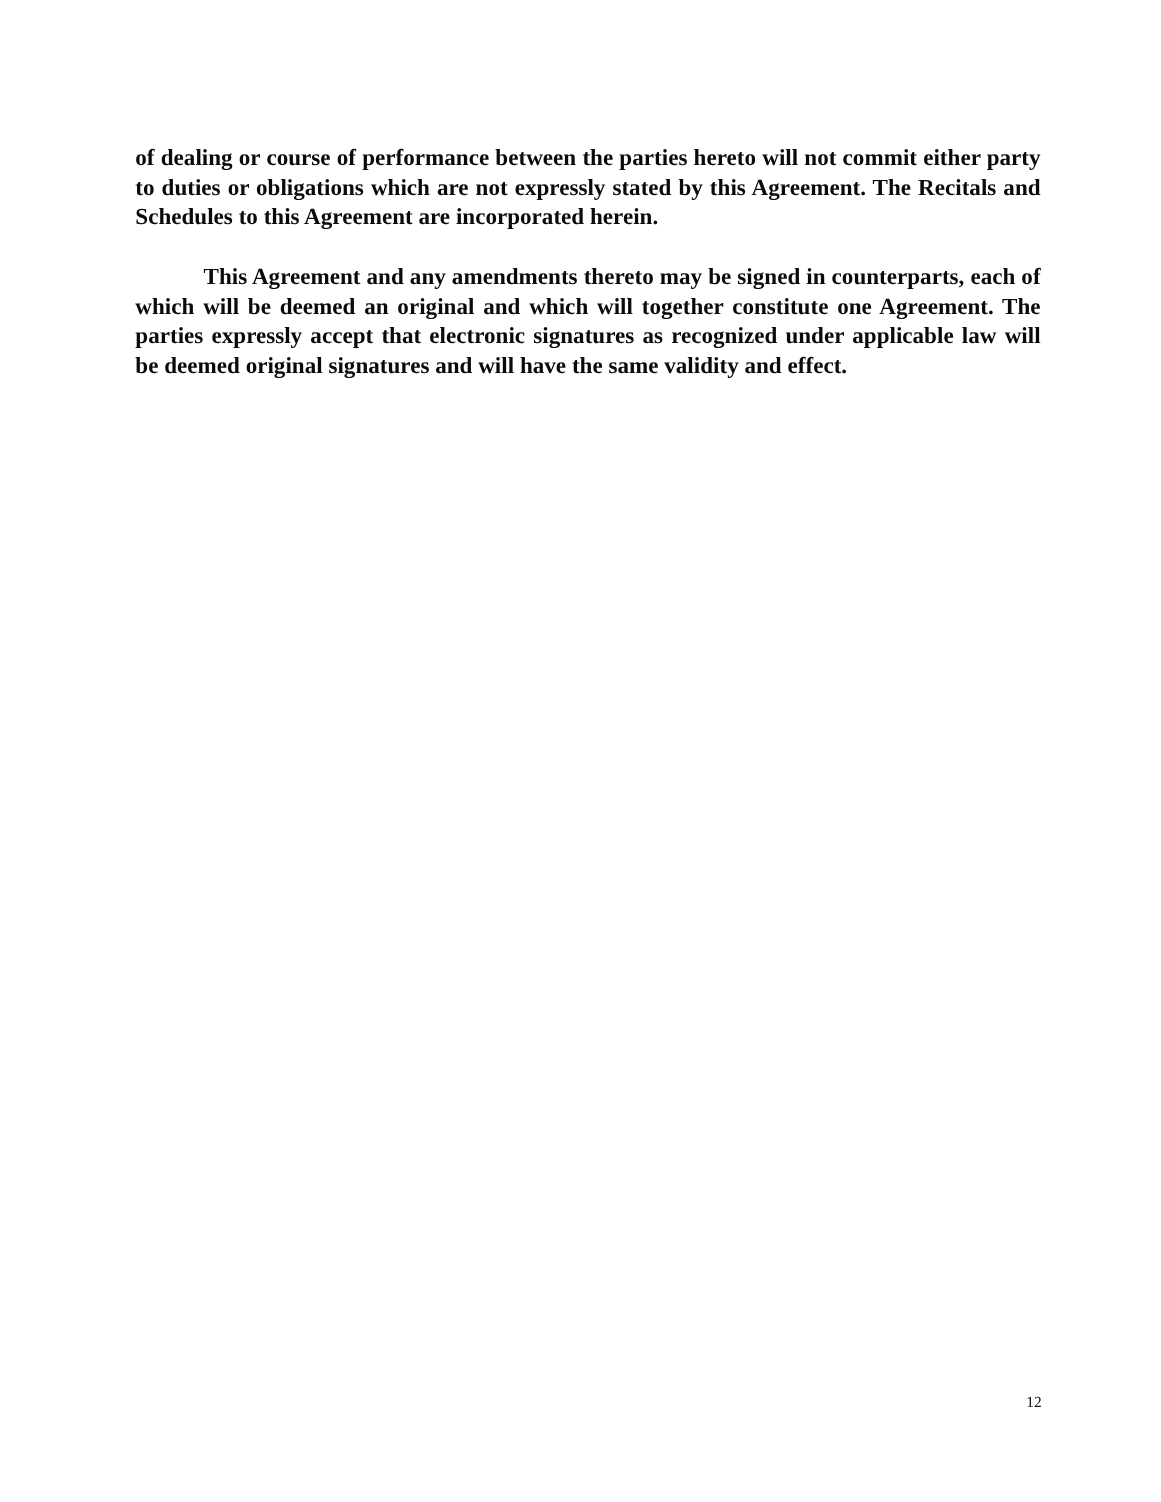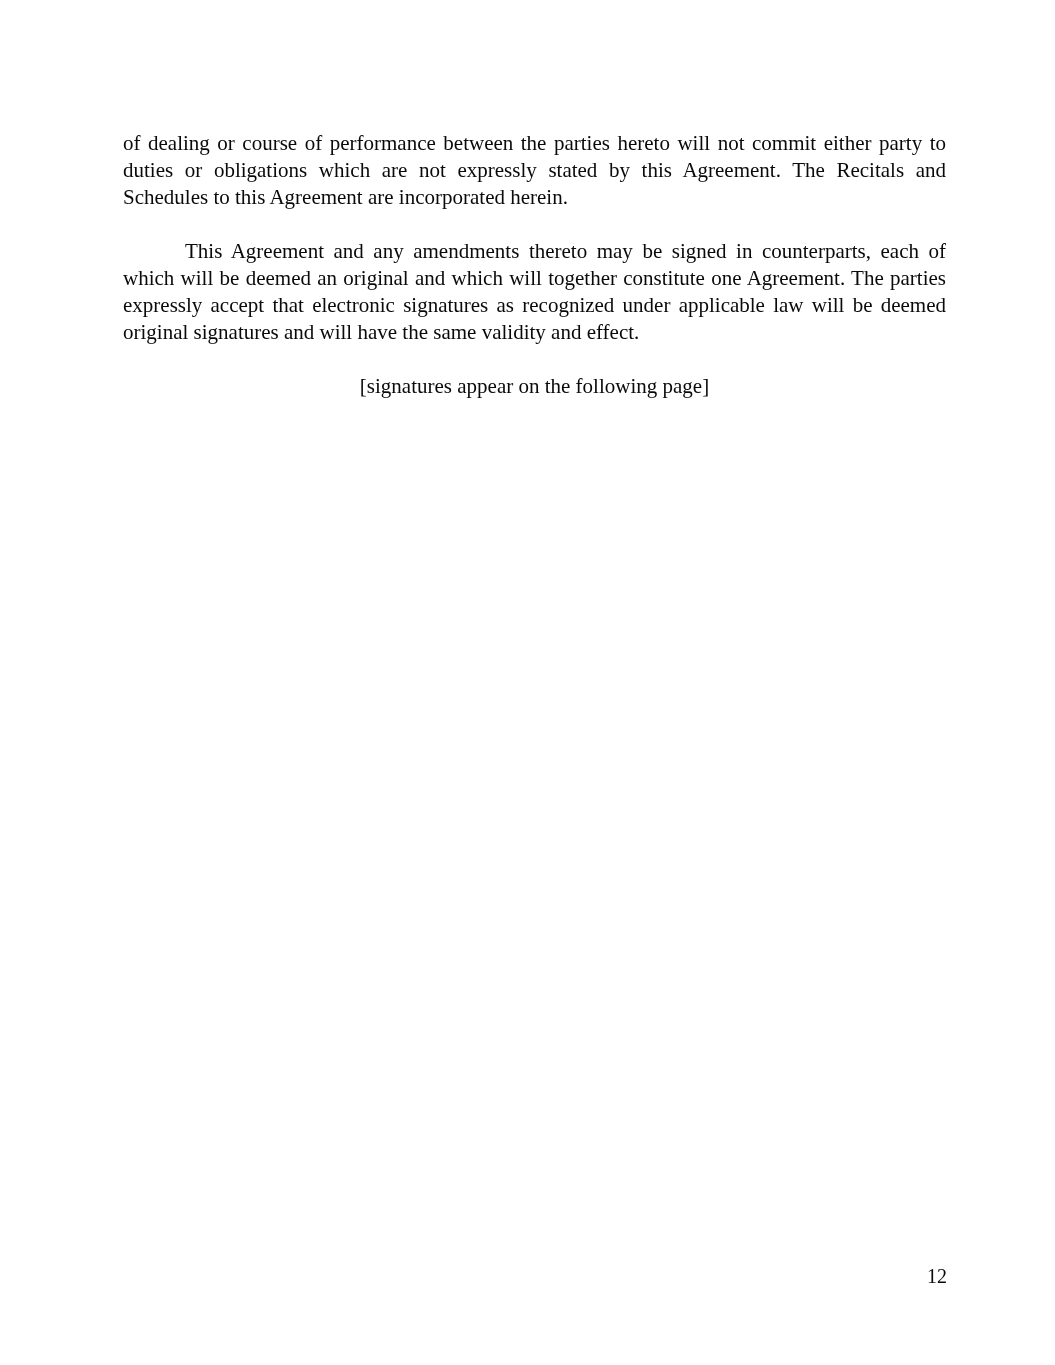--- a/index.html
+++ b/index.html
@@ -20,20 +20,21 @@
     overflow: hidden;
   }
   .content {
     position: absolute;
     top: 130px;
     left: 123px;
     width: 824px;
   }
   p {
     margin: 0 1px 27px 0;
+    font-weight: bold;
   }
   .justify {
     text-align: justify;
   }
   .indent {
     text-indent: 62px;
   }
   .heading .num {
     display: inline-block;
     width: 62px;
@@ -42,33 +43,32 @@
   .underline {
     text-decoration: underline;
   }
   .center {
     text-align: center;
   }
   .page-number {
     position: absolute;
     top: 1267px;
     right: 108px;
-    font-size: 20px;
+    font-size: 14px;
     line-height: 18px;
   }
 </style>
 </head>
 <body>
 
 <div class="page">
   <div class="content">
 
     <p class="justify">of dealing or course of performance between the parties hereto will not commit either party to duties or obligations which are not expressly stated by this Agreement.  The Recitals and Schedules to this Agreement are incorporated herein.</p>
 
 
     <p class="justify indent">This Agreement and any amendments thereto may be signed in counterparts, each of which will be deemed an original and which will together constitute one Agreement.  The parties expressly accept that electronic signatures as recognized under applicable law will be deemed original signatures and will have the same validity and effect.</p>
 
-    <p class="center">[signatures appear on the following page]</p>
 
   </div>
 
   <div class="page-number">12</div>
 </div>
 
 </body></html>

